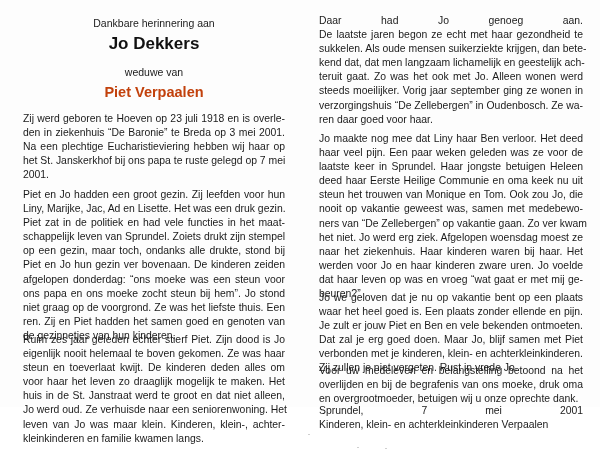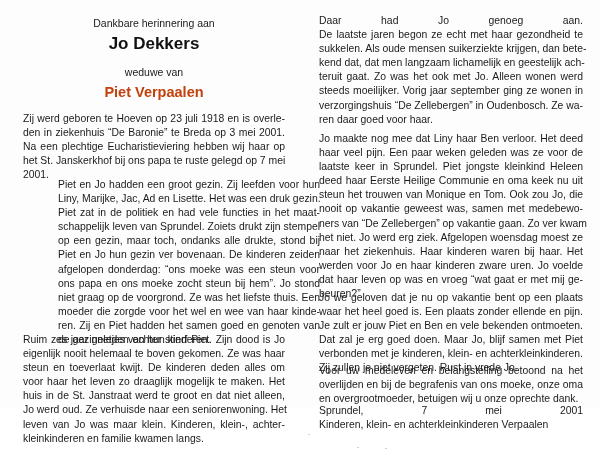--- a/index.html
+++ b/index.html
@@ -13,21 +13,21 @@
   .col-left { left: 23px; width: 262px; }
   .col-right { left: 319px; width: 264px; }
   .intro { position: absolute; top: 17px; left: 0; width: 262px; text-align: center; font-size: 10.5px; }
   .name { position: absolute; top: 34px; left: 0; width: 262px; text-align: center; font-size: 17px; font-weight: bold; color: #111; }
   .widow { position: absolute; top: 66px; left: 0; width: 262px; text-align: center; font-size: 10.5px; }
   .spouse { position: absolute; top: 84px; left: 0; width: 262px; text-align: center; font-size: 14.5px; font-weight: bold; color: #c2410c; }
   .para { position: absolute; left: 0; width: 100%; font-size: 10.4px; line-height: 14.1px; }
   .para .ln { display: block; white-space: nowrap; text-align: justify; text-align-last: justify; height: 14.1px; }
   .para .ln.last { text-align-last: left; }
   .p1 { top: 112px; }
-  .p2 { top: 178px; margin-left: 35px; }
+  .p2 { top: 188px; }
   .p3 { top: 333px; }
   .r1 { top: 14px; }
   .r2 { top: 132px; }
   .r3 { top: 291px; }
   .r4 { top: 364px; }
   .r5 { top: 404px; }
   .speck { position: absolute; width: 2px; height: 1px; background: #cfcfcf; }
 </style>
 </head>
 <body>
@@ -50,21 +50,20 @@
     <div class="para p2">
         <span class="ln">Piet en Jo hadden een groot gezin. Zij leefden voor hun</span>
         <span class="ln">Liny, Marijke, Jac, Ad en Lisette. Het was een druk gezin.</span>
         <span class="ln">Piet zat in de politiek en had vele functies in het maat-</span>
         <span class="ln">schappelijk leven van Sprundel. Zoiets drukt zijn stempel</span>
         <span class="ln">op een gezin, maar toch, ondanks alle drukte, stond bij</span>
         <span class="ln">Piet en Jo hun gezin ver bovenaan. De kinderen zeiden</span>
         <span class="ln">afgelopen donderdag: “ons moeke was een steun voor</span>
         <span class="ln">ons papa en ons moeke zocht steun bij hem”. Jo stond</span>
         <span class="ln">niet graag op de voorgrond. Ze was het liefste thuis. Een</span>
-        <span class="ln">moeder die zorgde voor het wel en wee van haar kinde-</span>
         <span class="ln">ren. Zij en Piet hadden het samen goed en genoten van</span>
         <span class="ln last">de gezinnetjes van hun kinderen.</span>
       </div>
     <div class="para p3">
         <span class="ln">Ruim zes jaar geleden echter stierf Piet. Zijn dood is Jo</span>
         <span class="ln">eigenlijk nooit helemaal te boven gekomen. Ze was haar</span>
         <span class="ln">steun en toeverlaat kwijt. De kinderen deden alles om</span>
         <span class="ln">voor haar het leven zo draaglijk mogelijk te maken. Het</span>
         <span class="ln">huis in de St. Janstraat werd te groot en dat niet alleen,</span>
         <span class="ln">Jo werd oud. Ze verhuisde naar een seniorenwoning. Het</span>
@@ -80,42 +79,42 @@
         <span class="ln">sukkelen. Als oude mensen suikerziekte krijgen, dan bete-</span>
         <span class="ln">kend dat, dat men langzaam lichamelijk en geestelijk ach-</span>
         <span class="ln">teruit gaat. Zo was het ook met Jo. Alleen wonen werd</span>
         <span class="ln">steeds moeilijker. Vorig jaar september ging ze wonen in</span>
         <span class="ln">verzorgingshuis “De Zellebergen” in Oudenbosch. Ze wa-</span>
         <span class="ln last">ren daar goed voor haar.</span>
       </div>
     <div class="para r2">
         <span class="ln">Jo maakte nog mee dat Liny haar Ben verloor. Het deed</span>
         <span class="ln">haar veel pijn. Een paar weken geleden was ze voor de</span>
-        <span class="ln">laatste keer in Sprundel. Piet jongste kleinkind Heleen</span>
+        <span class="ln">laatste keer in Sprundel. Haar jongste betuigen Heleen</span>
         <span class="ln">deed haar Eerste Heilige Communie en oma keek nu uit</span>
         <span class="ln">steun het trouwen van Monique en Tom. Ook zou Jo, die</span>
         <span class="ln">nooit op vakantie geweest was, samen met medebewo-</span>
         <span class="ln">ners van “De Zellebergen” op vakantie gaan.  Zo ver kwam</span>
         <span class="ln">het niet. Jo werd erg ziek. Afgelopen woensdag moest ze</span>
         <span class="ln">naar het ziekenhuis. Haar kinderen waren bij haar. Het</span>
         <span class="ln">werden voor Jo en haar kinderen zware uren. Jo voelde</span>
         <span class="ln">dat haar leven op was en vroeg “wat gaat er met mij ge-</span>
         <span class="ln last">beuren?”</span>
       </div>
     <div class="para r3">
         <span class="ln">Jo we geloven dat je nu op vakantie bent op een plaats</span>
         <span class="ln">waar het heel goed is. Een plaats zonder ellende en pijn.</span>
         <span class="ln">Je zult er jouw Piet en Ben en vele bekenden ontmoeten.</span>
         <span class="ln">Dat zal je erg goed doen. Maar Jo, blijf samen met Piet</span>
         <span class="ln">verbonden met je kinderen, klein- en achterkleinkinderen.</span>
         <span class="ln last">Zij zullen je niet vergeten. Rust in vrede Jo.</span>
       </div>
     <div class="para r4">
         <span class="ln">Voor uw medeleven en belangstelling betoond na het</span>
-        <span class="ln">overlijden en bij de begrafenis van ons moeke, onze oma</span>
+        <span class="ln">overlijden en bij de begrafenis van ons moeke, druk oma</span>
         <span class="ln last">en overgrootmoeder, betuigen wij u onze oprechte dank.</span>
       </div>
     <div class="para r5">
         <span class="ln">Sprundel, 7 mei 2001</span>
         <span class="ln last">Kinderen, klein- en achterkleinkinderen Verpaalen</span>
       </div>
   </div>
 
   <div class="speck" style="left:308px;top:434px;"></div>
   <div class="speck" style="left:357px;top:447px;"></div>

